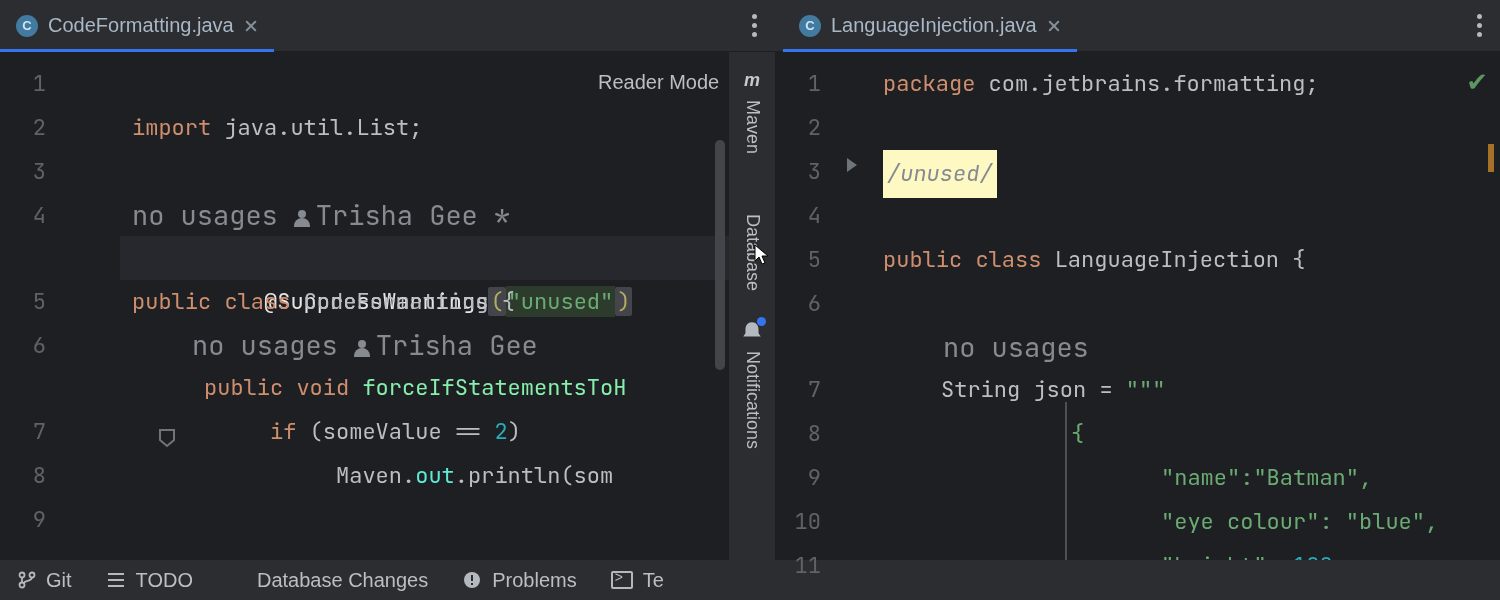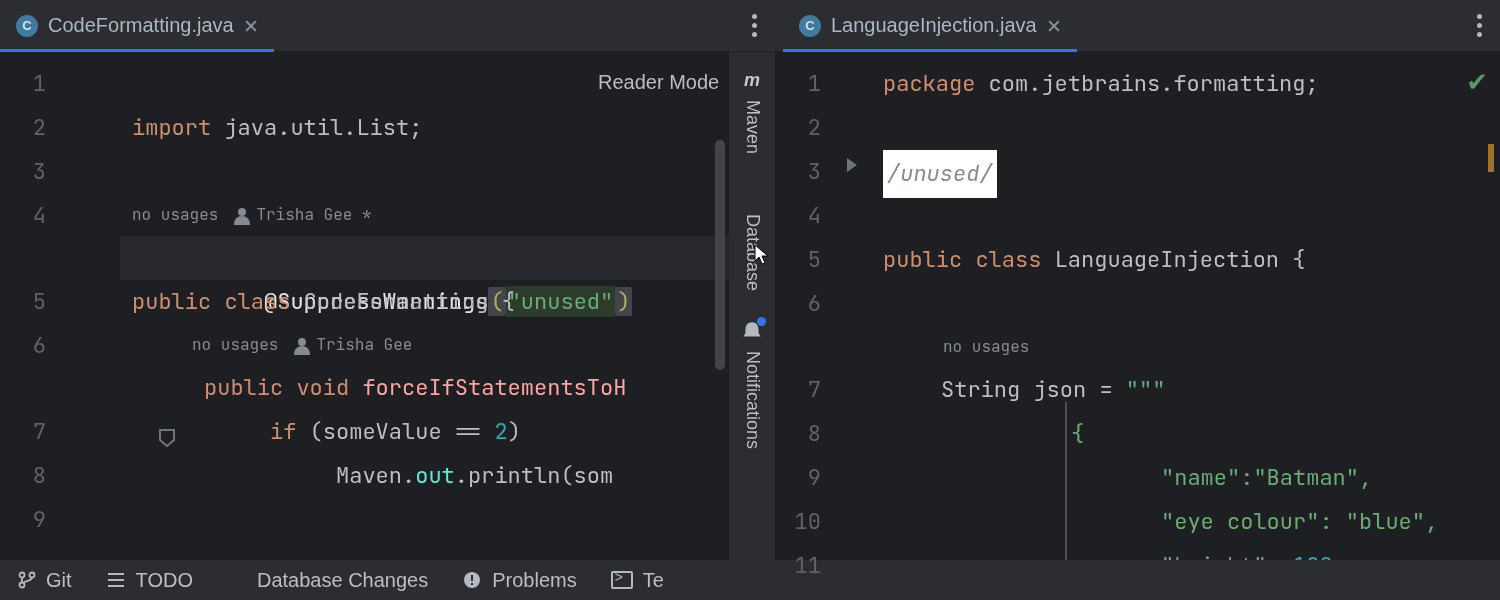--- a/index.html
+++ b/index.html
@@ -50,34 +50,34 @@
 .gutter {
   width:60px; background:#1E1F22; text-align:right; color:#606366;
   padding-top:10px; user-select:none;
 }
 .gutter .ln { height:44px; line-height:44px; padding-right:14px; }
 .gutter .ln.inlay { height:42px; }
 .gutter-extra { width:60px; position:relative; }
 .code { flex:1; padding-top:10px; position:relative; overflow:hidden; }
 .code .row { height:44px; line-height:44px; white-space:pre; padding-left:12px; }
 .code .inlay-row {
-  height:42px; line-height:42px; font-size:16px; color:#868A91;
+  height:42px; line-height:42px; font-size:27px; color:#868A91;
   padding-left:12px; display:flex; align-items:center; gap:16px;
 }
 .person { width:16px; height:16px; position:relative; display:inline-block; vertical-align:middle; margin-right:6px;}
 .person::before { content:""; position:absolute; left:4px; top:0; width:8px; height:8px; border-radius:50%; background:#868A91; }
 .person::after  { content:""; position:absolute; left:0; top:8px; width:16px; height:9px; border-radius:8px 8px 0 0; background:#868A91; }
 
 
 .kw  { color:#CF8E6D; }
 .ann { color:#e5e5e5; }
 .str { color:#6AAB73; }
 .num { color:#2AACB8; }
 .fld { color:#5eead4; }
-.fn  { color:#fca5a5; }
+.fn  { color:#86efac; }
 .idgrey { color:#868A91; font-style:italic; }
 .caret-hl { background:#26282E; }
 .bracket-hl { background:#43454A; color:#B3AE60; padding:0 2px; border-radius:2px; }
 .str-hl { background:#2D3B2D; padding:1px 2px; }
 
 
 .editor-head {
   position:absolute; top:10px; right:12px; height:40px;
   display:flex; align-items:center; gap:22px; font-size:20px;
   color:#BCBEC4; font-family:-apple-system,sans-serif; background:#1E1F22;
@@ -133,21 +133,21 @@
 .term-icon::before { content:">"; position:absolute; left:2px; top:-4px; font-size:14px; color:#B4B8BF; }
 
 
 .err-mark {
   position:absolute; width:6px; height:28px; background:#A57129;
   right:6px;
 }
 
 
 .regex-badge {
-  display:inline-block; background:#ffffff; color:#868A91;
+  display:inline-block; background:#fef9c3; color:#868A91;
   padding:2px 4px;
 }
 </style>
 </head>
 <body>
 
 <div class="panes">
 
   <div class="pane pane-left">
     <div class="tabbar">

